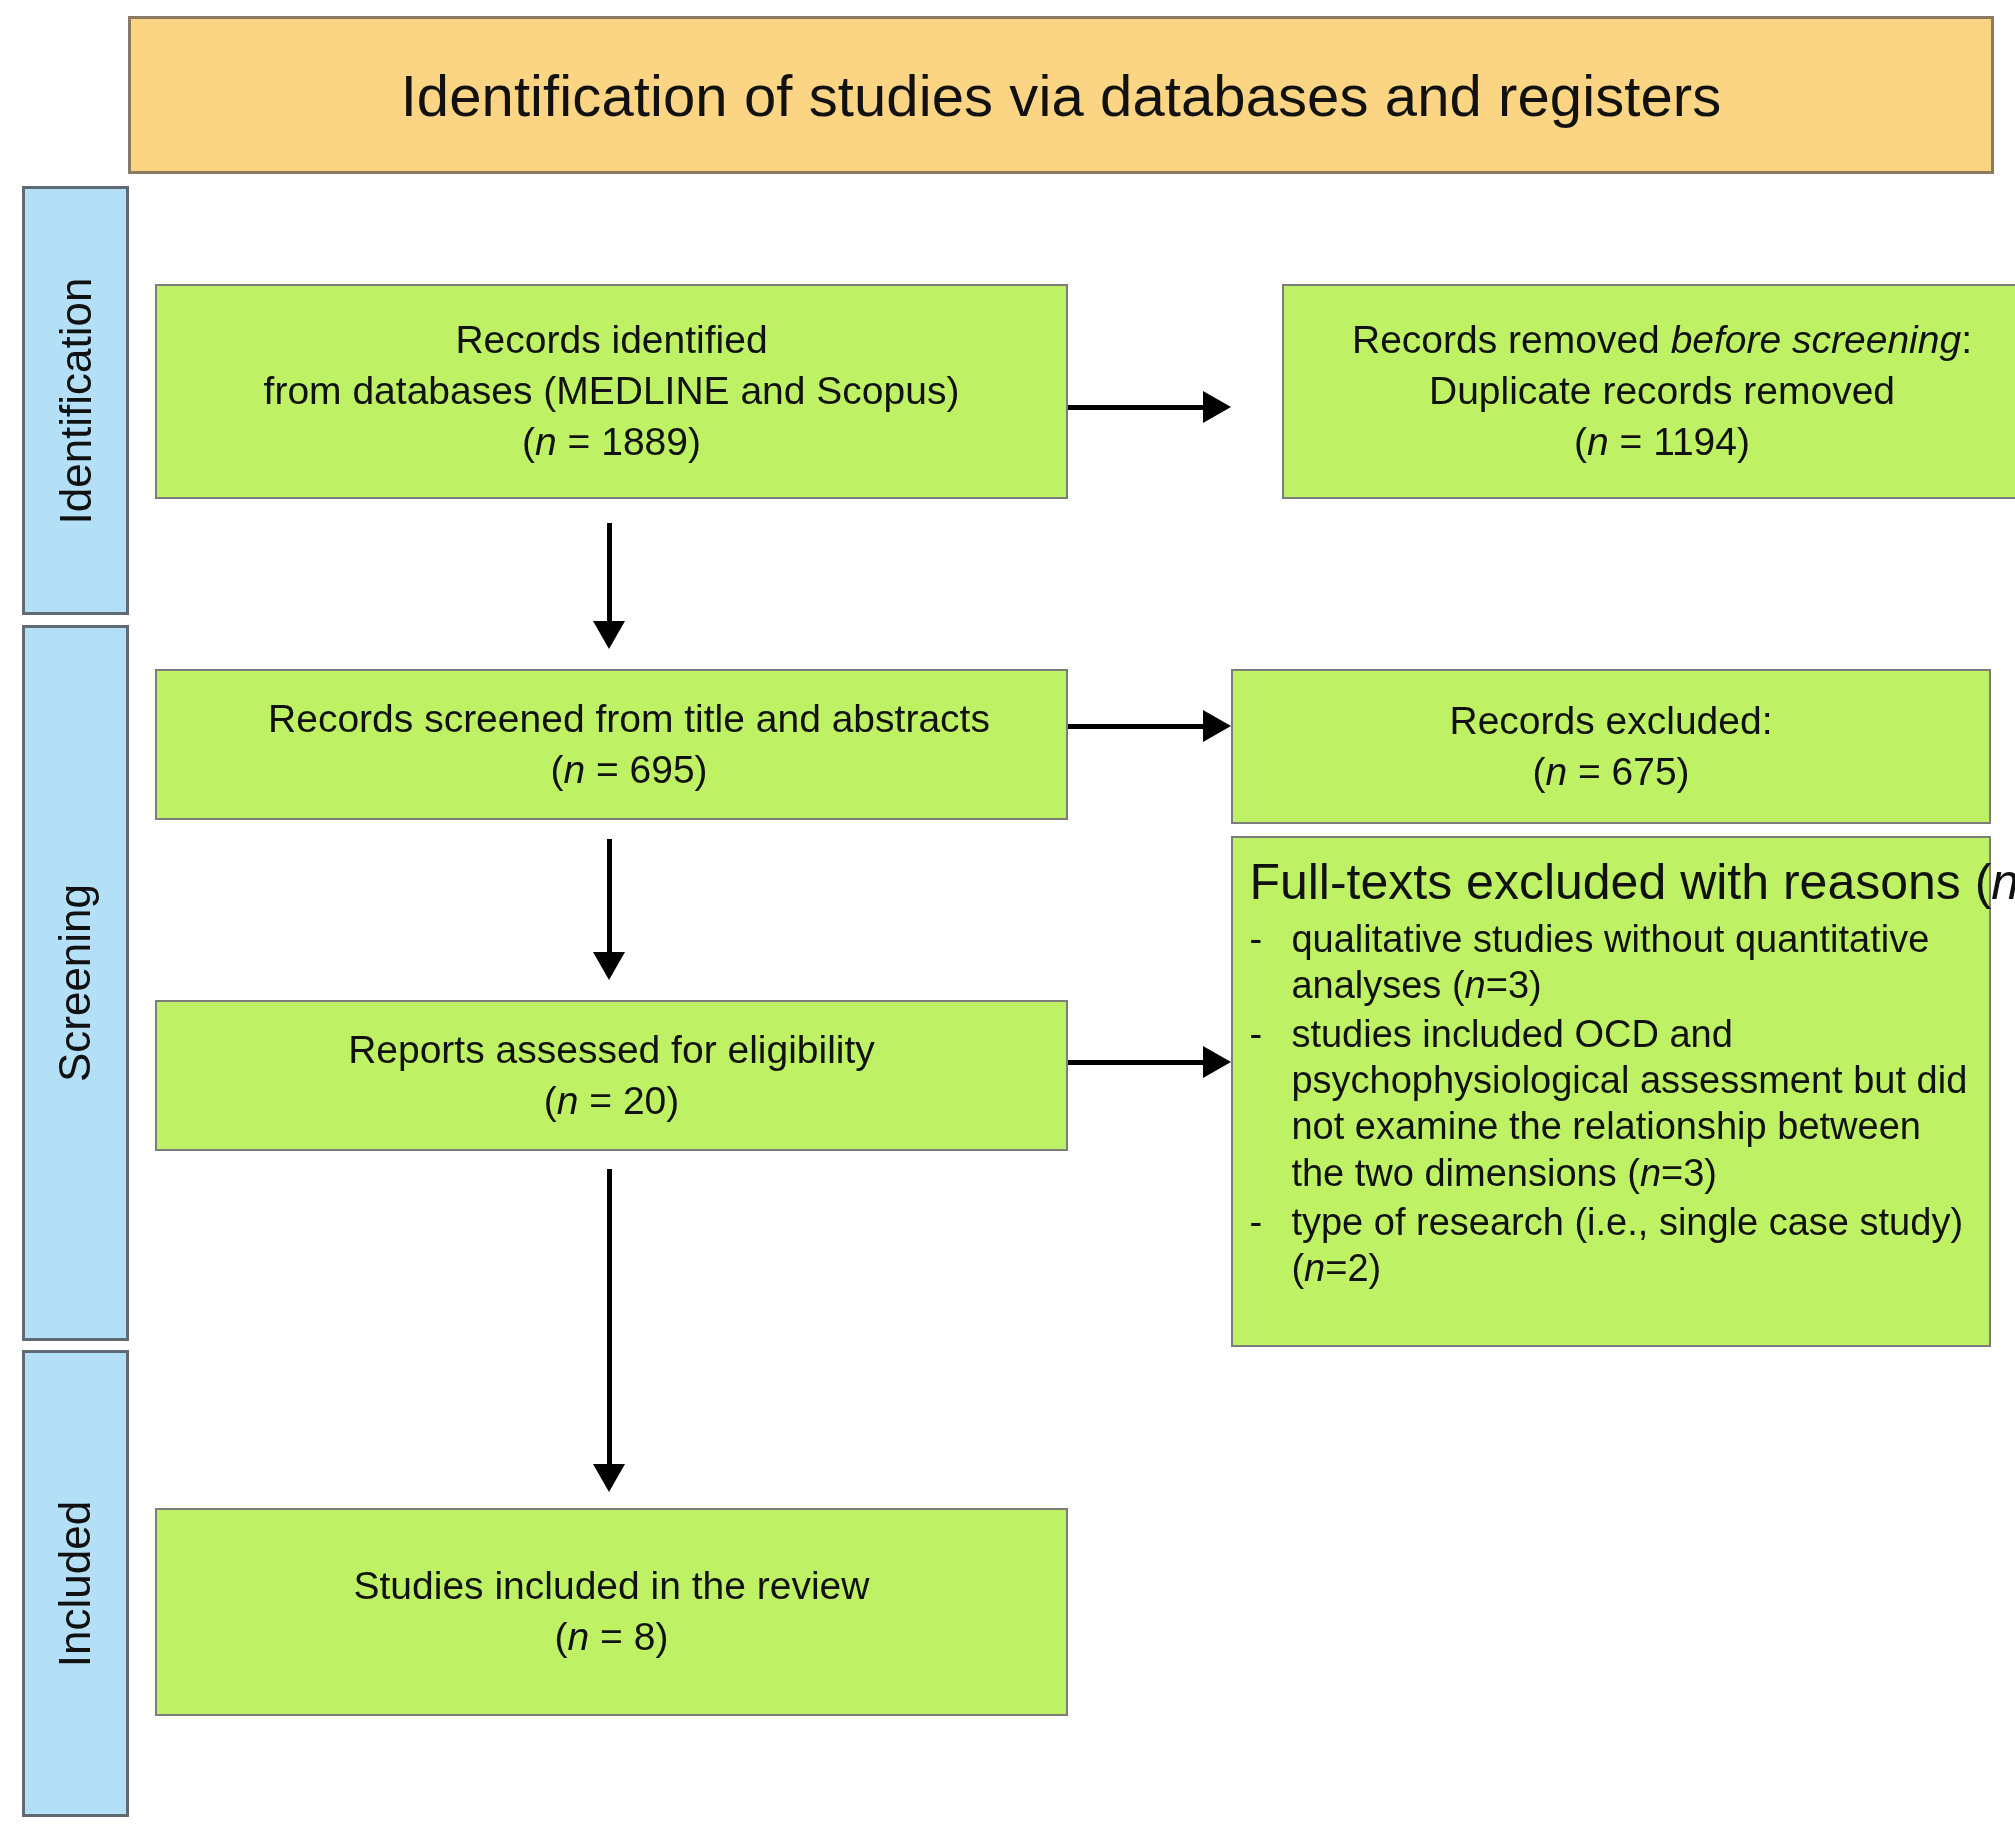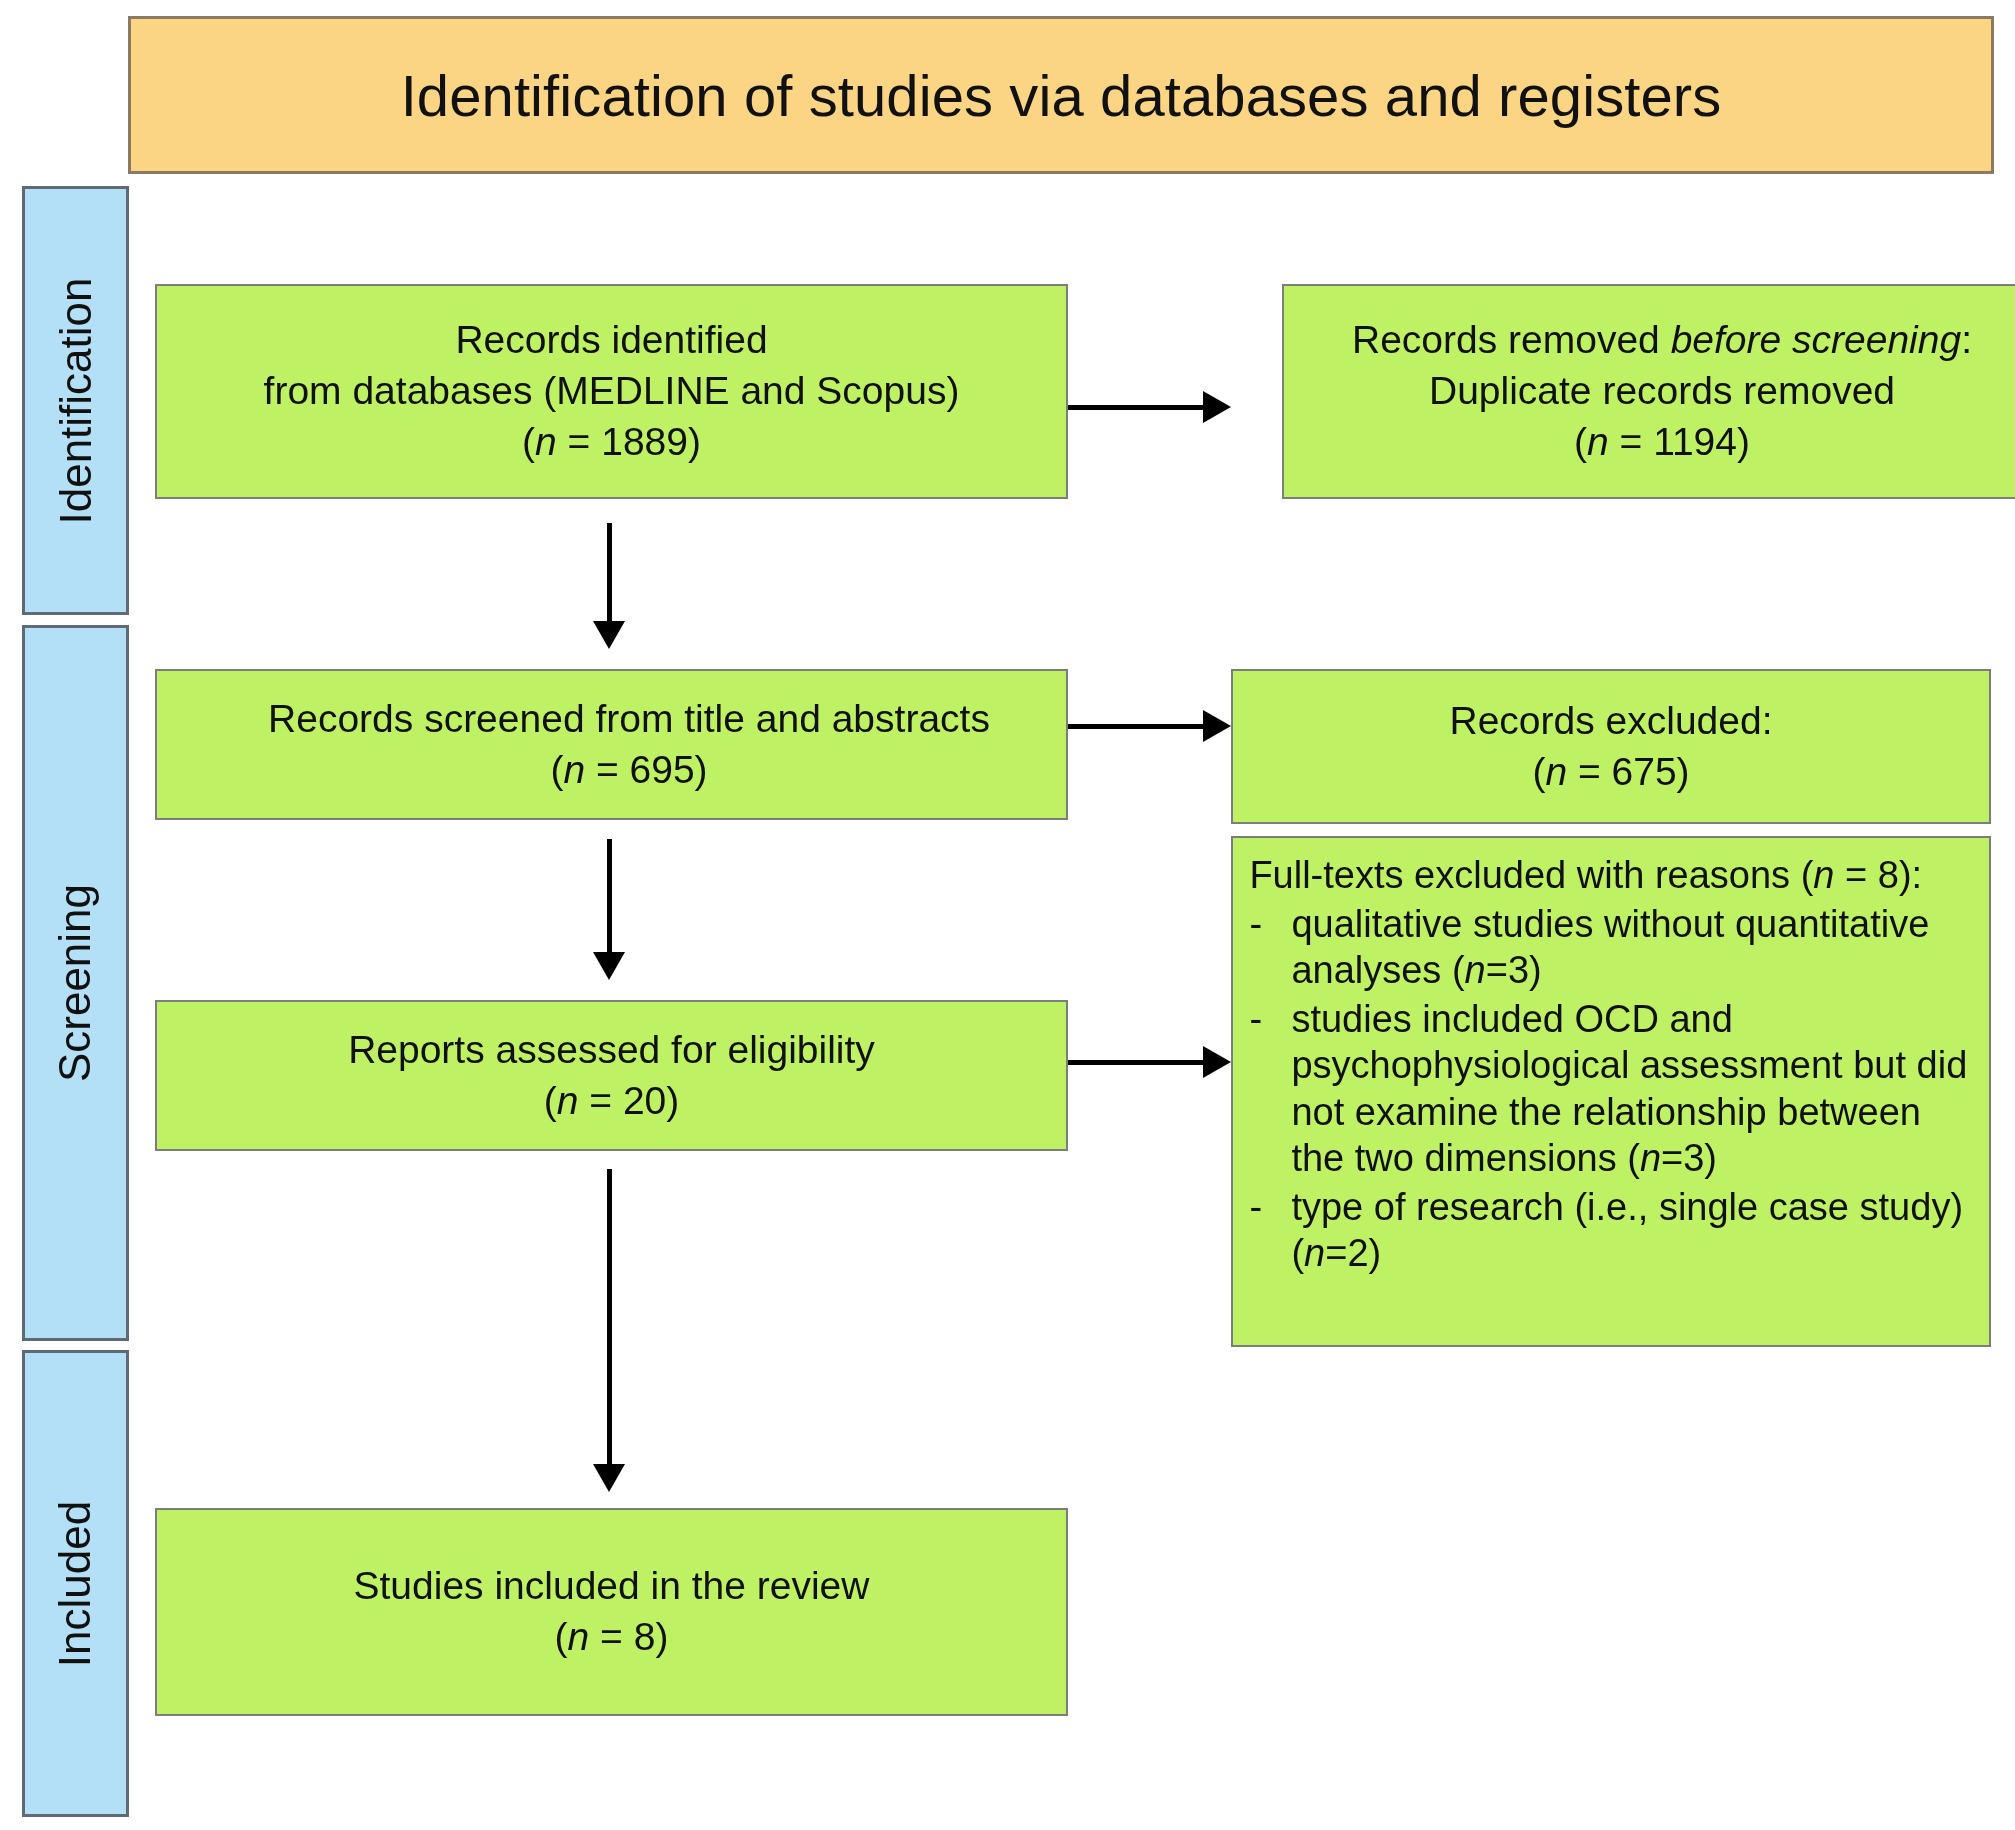--- a/index.html
+++ b/index.html
@@ -92,21 +92,21 @@
     display: block;
     padding: 14px 16.4px 0 16.4px;
     text-align: left;
   }
 
   
   #box-screened { align-items: center; text-align: center; padding-left: 35px; }
 
   
   .ft-head {
-    font-size: 38px;
+    font-size: 50px;
     line-height: 1.22;
     margin-bottom: 2.5px;
     white-space: nowrap;
   }
   .ft-item {
     display: flex;
     font-size: 38px;
     line-height: 1.22;
     margin-top: 2.5px;
   }

